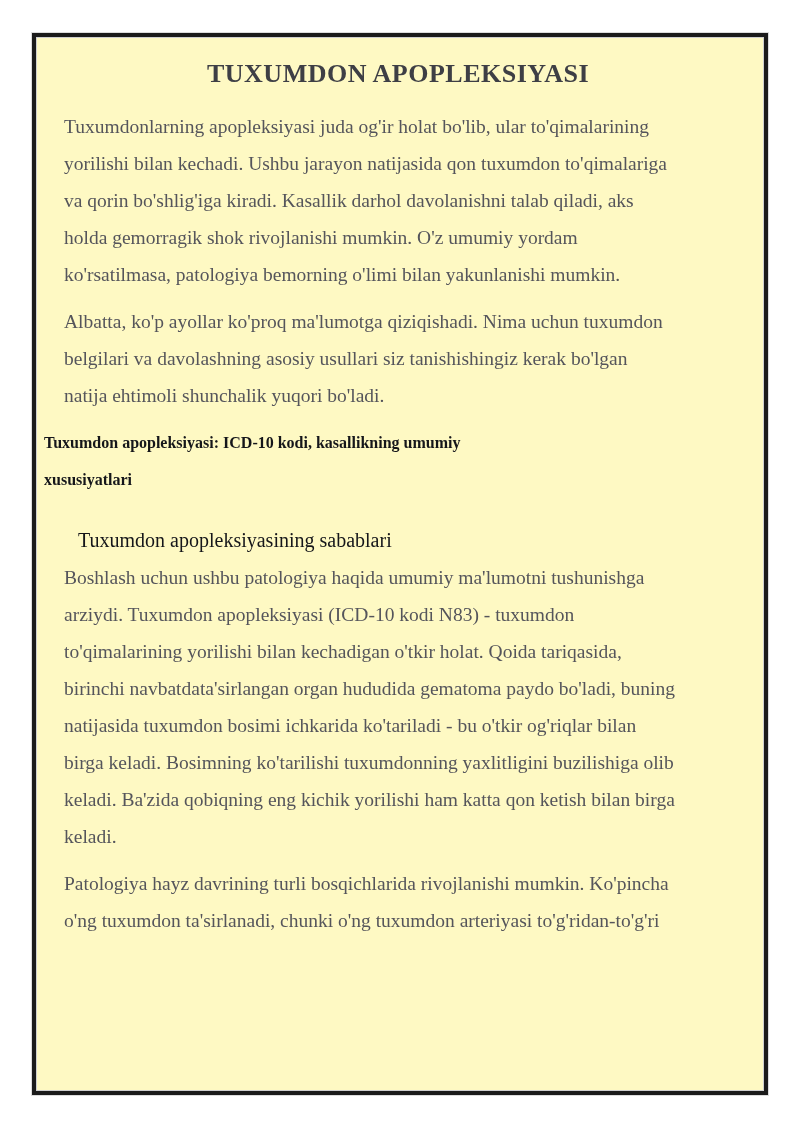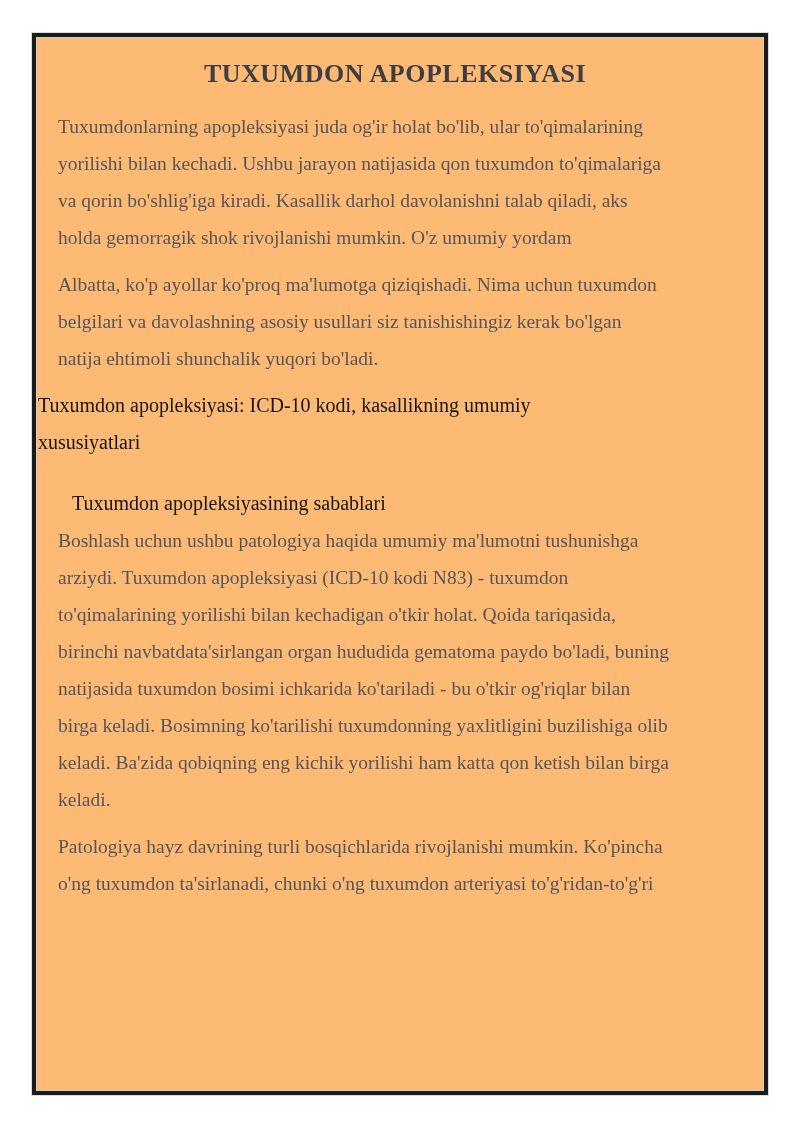--- a/index.html
+++ b/index.html
@@ -22,22 +22,22 @@
   }
   .frame {
     position: absolute;
     left: 32px;
     top: 33px;
     width: 736px;
     height: 1062px;
     box-sizing: border-box;
     border: 4px solid var(--border-color);
     box-shadow: inset 0 0 0 1px #cfcfcf, 0 0 0 1px #dcdcdc;
-    background: #fdba74;
-    padding: 20px 12px 0 2px;
+    background: #fef9c3;
+    padding: 20px 12px 0 8px;
   }
   .doc-title {
     margin: 0 0 17px 0;
     text-align: center;
     font-size: 26px;
     font-weight: bold;
     letter-spacing: 0.5px;
     line-height: 34px;
     color: var(--title-color);
   }
@@ -47,22 +47,22 @@
   .para .line {
     white-space: pre;
   }
   .body-text {
     font-size: 19.5px;
     line-height: 37px;
     color: var(--body-color);
     margin-left: 20px;
   }
   .section-heading {
-    font-size: 20px;
-    font-weight: normal;
+    font-size: 16px;
+    font-weight: bold;
     line-height: 37px;
     color: var(--heading-color);
     margin-bottom: 9px;
   }
   .subheading {
     margin: 24px 0 0 34px;
     font-size: 20px;
     line-height: 37px;
     color: var(--heading-color);
   }
@@ -71,20 +71,21 @@
 <body>
 
 <div class="frame">
   <h1 class="doc-title">TUXUMDON APOPLEKSIYASI</h1>
 
   <div class="para body-text">
       <div class="line">Tuxumdonlarning apopleksiyasi juda og'ir holat bo'lib, ular to'qimalarining</div>
       <div class="line">yorilishi bilan kechadi. Ushbu jarayon natijasida qon tuxumdon to'qimalariga</div>
       <div class="line">va qorin bo'shlig'iga kiradi. Kasallik darhol davolanishni talab qiladi, aks</div>
       <div class="line">holda gemorragik shok rivojlanishi mumkin. O'z umumiy yordam</div>
+      <div class="line">ko'rsatilmasa, patologiya bemorning o'limi bilan yakunlanishi mumkin.</div>
     </div>
 
   <div class="para body-text">
       <div class="line">Albatta, ko'p ayollar ko'proq ma'lumotga qiziqishadi. Nima uchun tuxumdon</div>
       <div class="line">belgilari va davolashning asosiy usullari siz tanishishingiz kerak bo'lgan</div>
       <div class="line">natija ehtimoli shunchalik yuqori bo'ladi.</div>
     </div>
 
   <div class="para section-heading">
       <div class="line">Tuxumdon apopleksiyasi: ICD-10 kodi, kasallikning umumiy</div>

